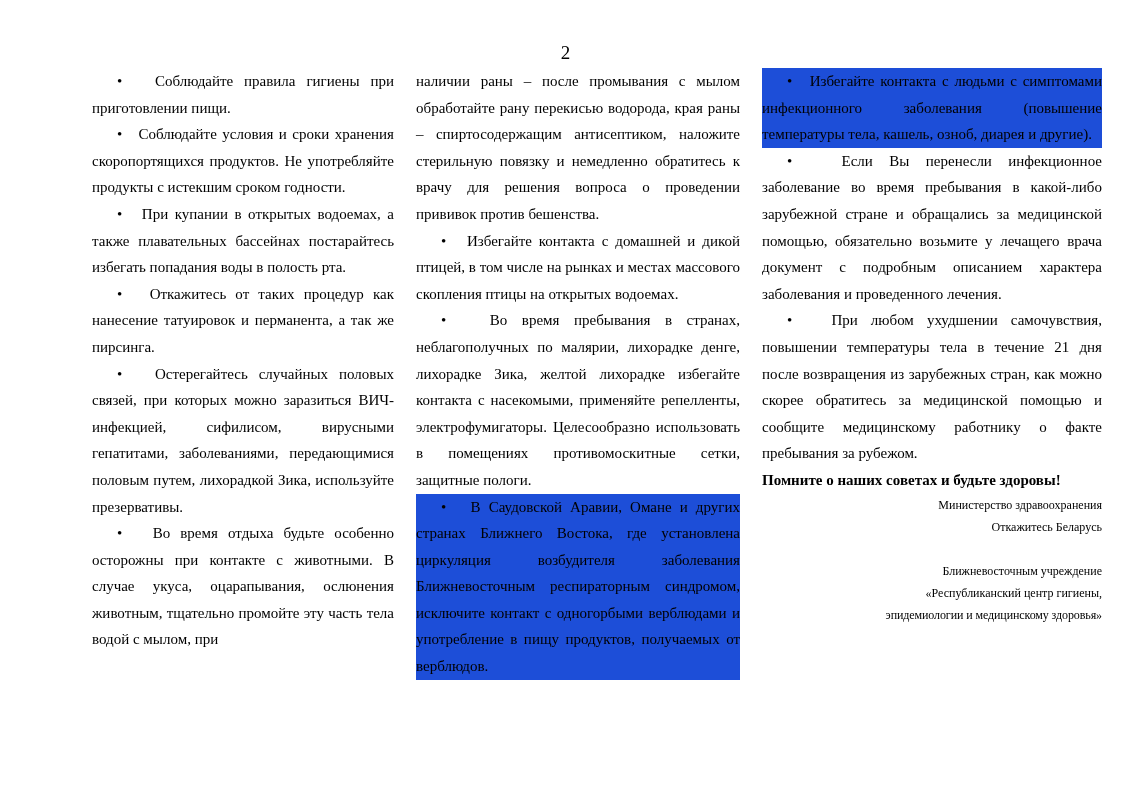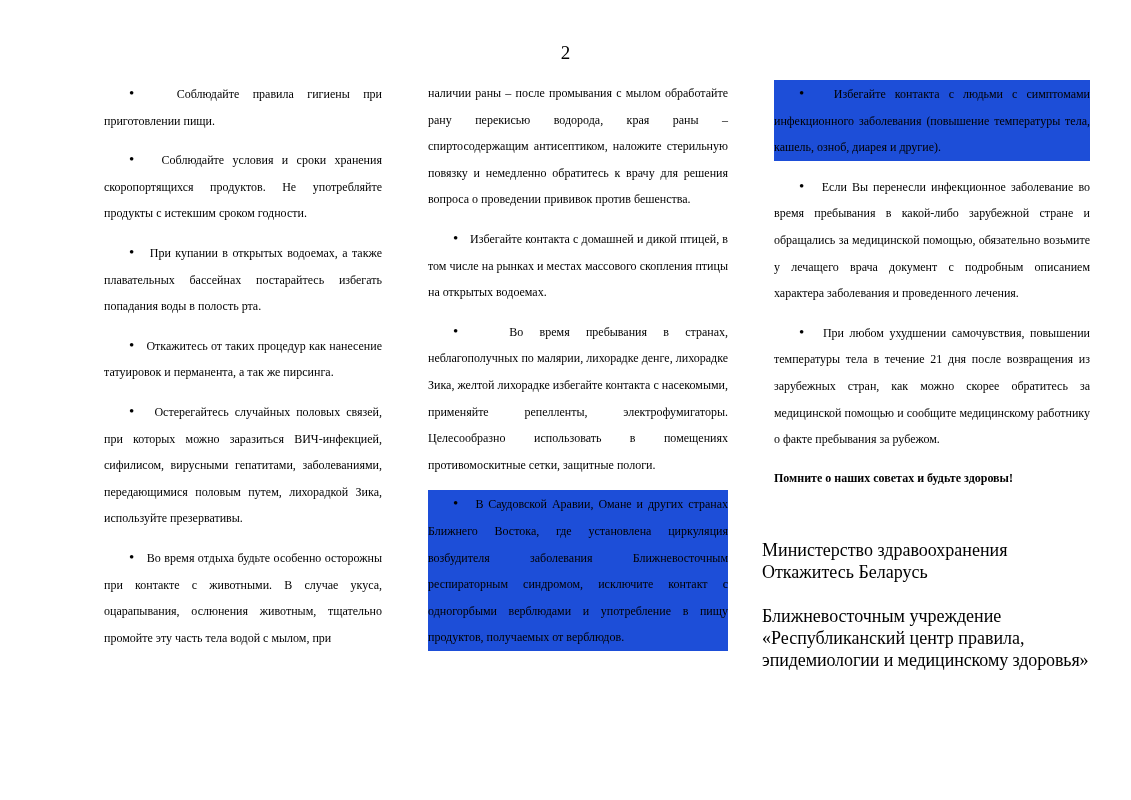--- a/index.html
+++ b/index.html
@@ -48,25 +48,25 @@
   }
 
   .col {
     width: 302px;
     box-sizing: border-box;
   }
   .col-mid { width: 324px; }
   .col-right { width: 340px; }
 
   p.para {
-    margin: 12px;
+    margin: 0;
     padding: 0;
     text-align: justify;
     text-justify: inter-word;
-    font-size: 12px;
+    font-size: 15px;
     line-height: 26.6px;
     text-indent: 0;
     hyphens: none;
   }
 
   p.para.bullet {
     text-indent: 25px;
   }
 
   p.para.bullet::before {
@@ -81,23 +81,22 @@
   .hl {
     background: #1d4ed8;
   }
 
   p.bold {
     font-weight: bold;
     text-align: justify;
   }
 
   .footer-block {
-    margin-top: 48px;
-    text-align: left;
-    font-size: 18px;
+    text-align: right;
+    font-size: 12px;
     line-height: 22px;
   }
   .footer-block .gap {
     height: 22px;
   }
   .footer-line {
     display: block;
     white-space: nowrap;
   }
   .footer-line.wide {
@@ -133,19 +132,19 @@
       <p class="para bullet hl">Избегайте контакта с людьми с симптомами инфекционного заболевания (повышение температуры тела, кашель, озноб, диарея и другие).</p>
       <p class="para bullet">Если Вы перенесли инфекционное заболевание во время пребывания в какой-либо зарубежной стране и обращались за медицинской помощью, обязательно возьмите у лечащего врача документ с подробным описанием характера заболевания и проведенного лечения.</p>
       <p class="para bullet">При любом ухудшении самочувствия, повышении температуры тела в течение 21 дня после возвращения из зарубежных стран, как можно скорее обратитесь за медицинской помощью и сообщите медицинскому работнику о факте пребывания за рубежом.</p>
       <p class="para bold">Помните о наших советах и будьте здоровы!</p>
 
       <div class="footer-block">
         <span class="footer-line">Министерство здравоохранения</span>
         <span class="footer-line">Откажитесь Беларусь</span>
         <div class="gap"></div>
         <span class="footer-line">Ближневосточным учреждение</span>
-        <span class="footer-line">«Республиканский центр правила,</span>
+        <span class="footer-line">«Республиканский центр гигиены,</span>
         <span class="footer-line wide">эпидемиологии и медицинскому здоровья»</span>
       </div>
     </div>
 
   </div>
 </div>
 
 </body></html>

